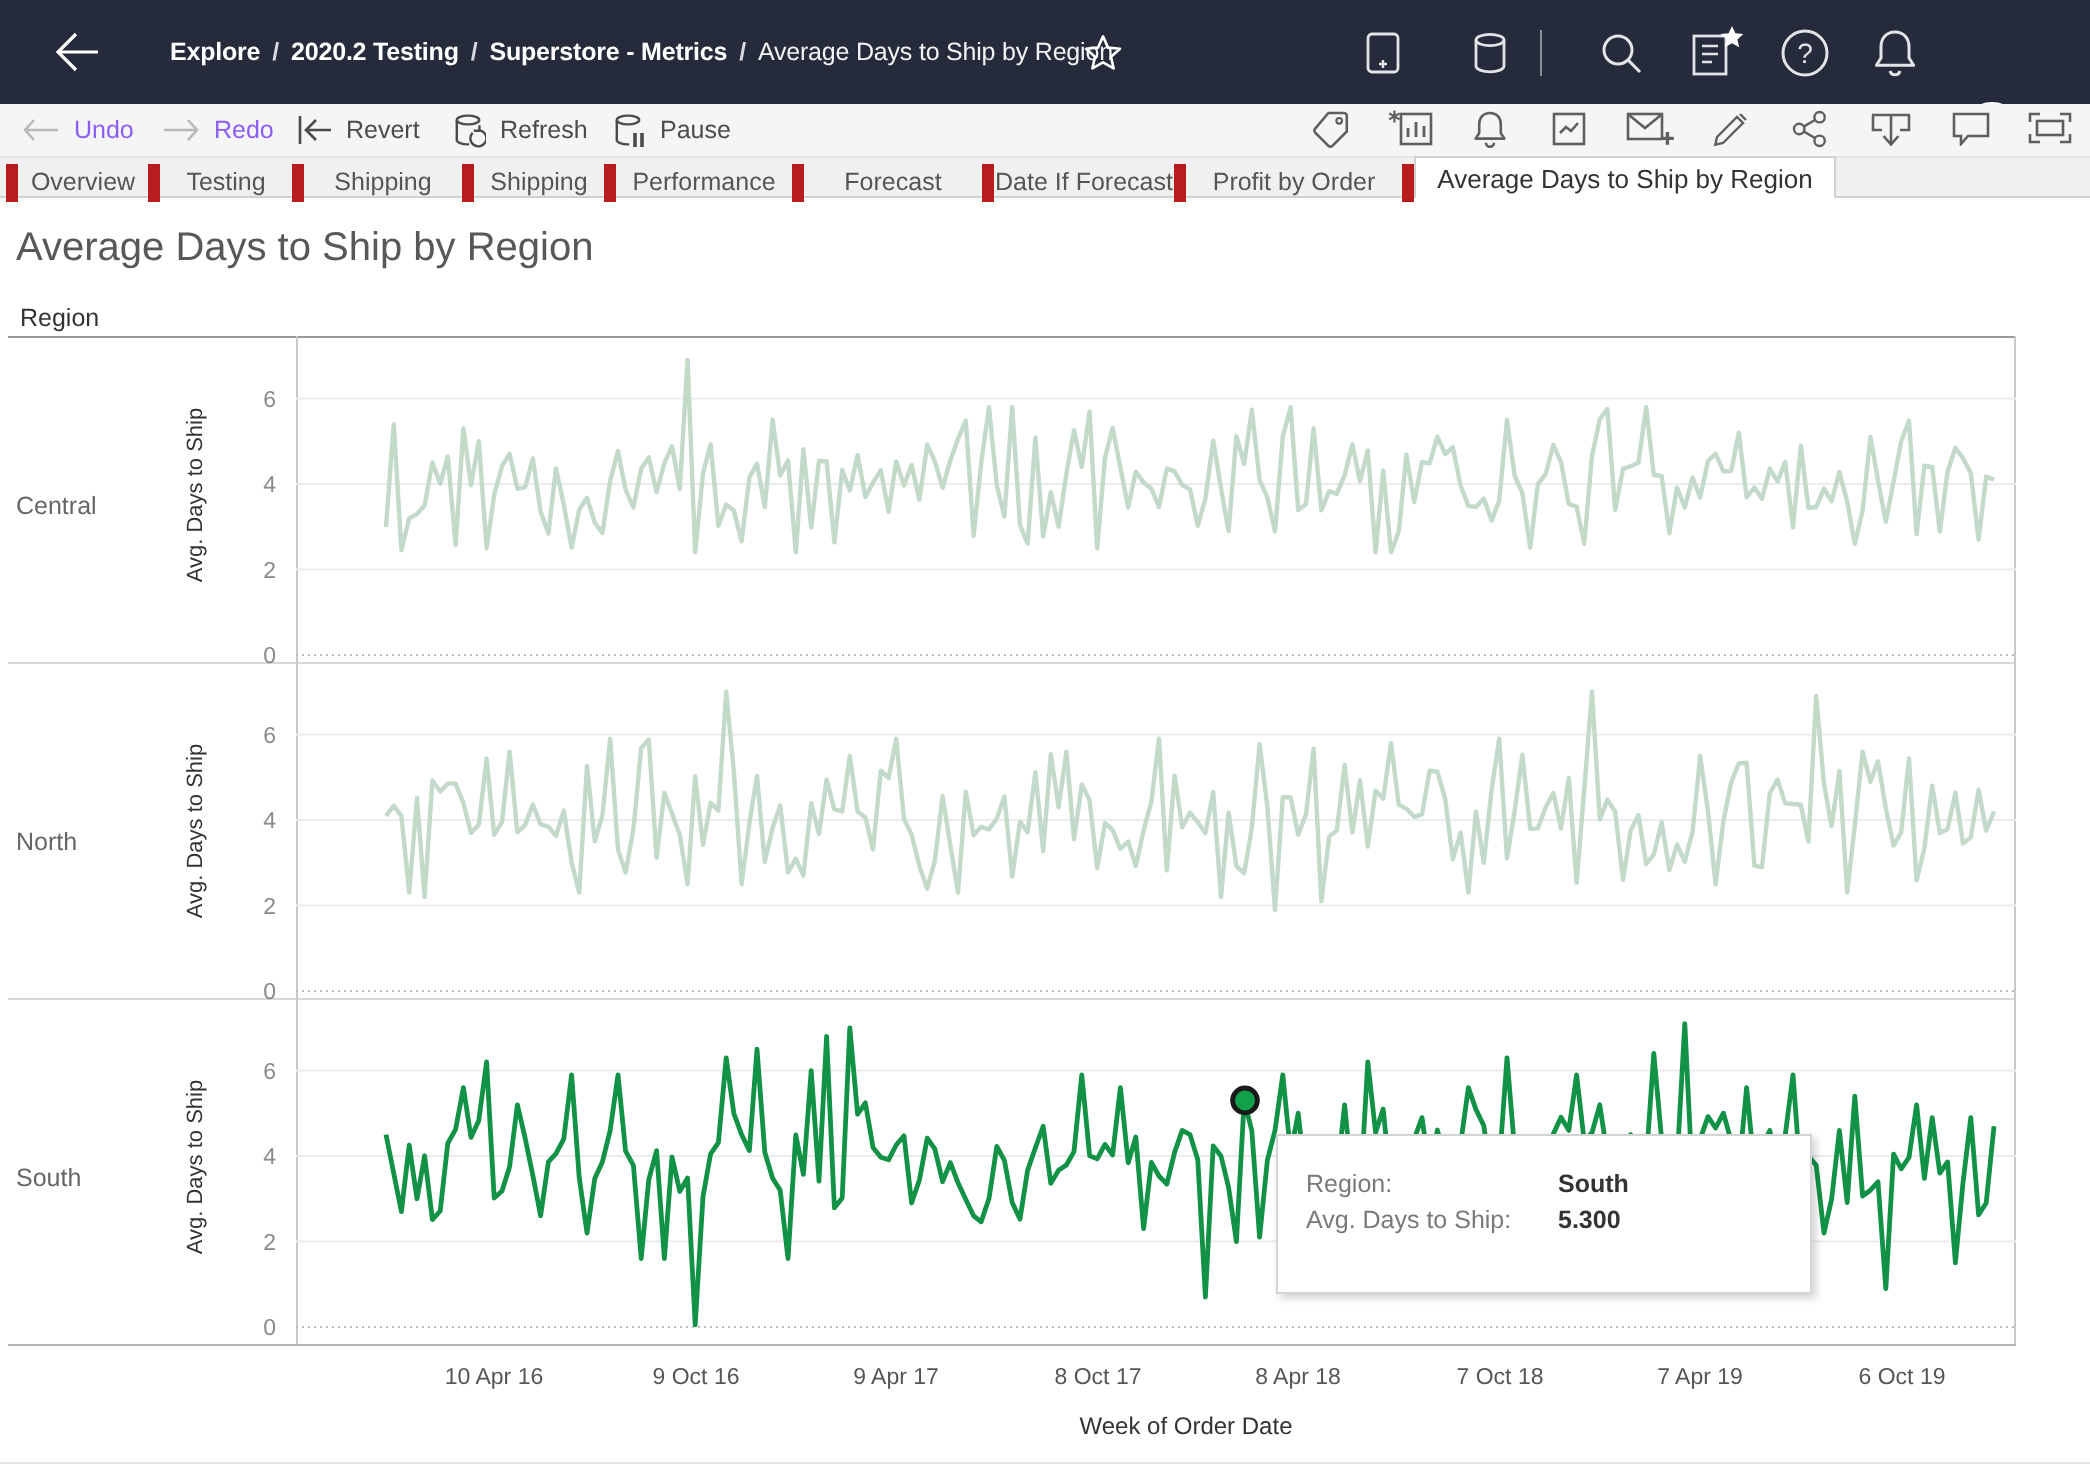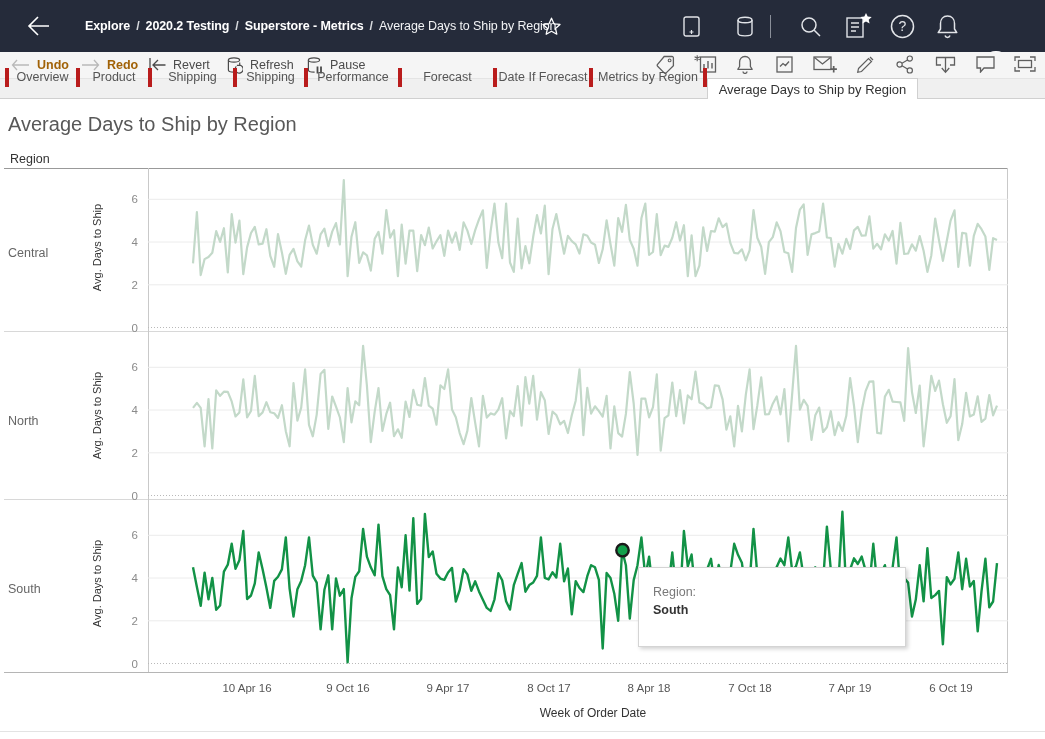--- a/index.html
+++ b/index.html
@@ -4,29 +4,29 @@
 html,body{width:1045px;height:739px;overflow:hidden;background:#fff;
  font-family:"Liberation Sans",sans-serif;}
 .abs{position:absolute;}
 .topbar{position:absolute;left:0;top:0;width:1045px;height:52px;background:#252b3a;color:#fff;}
 .crumb{position:absolute;top:19px;font-size:12.5px;color:#fff;white-space:nowrap;letter-spacing:-0.1px;padding-left:28px;}
 .crumb b{font-weight:bold;}
 .crumb .sep{color:#d7dade;padding:0 6px;font-weight:bold;}
 .crumb .last{font-weight:normal;color:#f2f3f5;}
 .toolbar{position:absolute;left:0;top:52px;width:1045px;height:26px;background:#f5f5f5;}
 .tbtn{position:absolute;top:0;height:26px;display:flex;align-items:center;font-size:12.5px;color:#4b4b4b;}
-.tbtn.dis{color:#a16207;font-weight:bold;}
+.tbtn.dis{color:#8b5cf6;}
 .tbtn svg{margin-right:7px;}
 .tabstrip{position:absolute;left:0;top:78px;width:1045px;height:21px;background:#f0f0f0;border-top:1px solid #e4e4e4;}
 .tabline{position:absolute;left:0;top:98px;width:1045px;height:1px;background:#d0d0d0;z-index:1;}
-.tab{position:absolute;top:68px;height:19px;line-height:19px;font-size:12.5px;color:#555;border-right:4px solid #b91c1c;text-align:center;white-space:nowrap;z-index:1;}
+.tab{position:absolute;top:82px;height:19px;line-height:19px;font-size:12.5px;color:#555;border-right:6px solid #b91c1c;text-align:center;white-space:nowrap;z-index:1;}
 .tab.active{top:78px;height:21px;line-height:21px;background:#fff;border:1px solid #d0d0d0;border-bottom:none;color:#333;font-size:13px;z-index:2;}
 .title{position:absolute;left:8px;top:113px;font-size:20px;color:#585858;}
 .tooltip{position:absolute;left:638px;top:567px;width:268px;height:80px;background:#fff;border:1px solid #d4d4d4;box-shadow:2px 2px 4px rgba(0,0,0,0.18);font-size:12.5px;padding:15px 0 0 14px;z-index:3;}
-.tooltip .row{display:flex;height:18px;line-height:18px;flex-direction:column;}
+.tooltip .row{display:flex;height:18px;line-height:18px;}
 .tooltip .lab{color:#797979;width:126px;}
 .tooltip .val{color:#333;font-weight:bold;}
 </style></head>
 <body>
 <div class="topbar">
  <svg class="abs" style="left:26px;top:15px;" width="24" height="22" viewBox="0 0 24 22">
   <path d="M12 2 L3 11 L12 20 M3 11 H23" stroke="#fff" stroke-width="1.6" fill="none"></path>
  </svg>
  <div class="crumb" style="left:57px;"><b>Explore</b><span class="sep">/</span><b>2020.2 Testing</b><span class="sep">/</span><b>Superstore - Metrics</b><span class="sep">/</span><span class="last">Average Days to Ship by Region</span></div>
  <svg class="abs" style="left:542px;top:17px;" width="19" height="18" viewBox="0 0 19 18">
@@ -123,27 +123,27 @@
     <path d="M1 1 H18 V12 H8 L4.5 16 V12 H1 Z" fill="none" stroke="#5f5f5f" stroke-width="1.3"></path>
   </svg>
 <svg class="abs" style="left:1014px;top:56px;" width="22" height="16" viewBox="0 0 22 16">
     <path d="M6 1 H1 V5 M16 1 H21 V5 M6 15 H1 V11 M16 15 H21 V11" fill="none" stroke="#5f5f5f" stroke-width="1.3"></path>
     <rect x="4.5" y="4.5" width="13" height="7" fill="none" stroke="#5f5f5f" stroke-width="1.3"></rect>
   </svg>
 <div class="tabstrip"></div>
 <div class="tabline"></div>
 <div class="tab" style="left:0;width:9px;"></div>
 <div class="tab" style="left:9px;width:71px;">Overview</div>
-<div class="tab" style="left:80px;width:72px;">Product</div>
+<div class="tab" style="left:80px;width:72px;">Testing</div>
 <div class="tab" style="left:152px;width:85px;">Shipping</div>
 <div class="tab" style="left:237px;width:71px;">Shipping</div>
 <div class="tab" style="left:308px;width:94px;">Performance</div>
 <div class="tab" style="left:402px;width:95px;">Forecast</div>
 <div class="tab" style="left:497px;width:96px;">Date If Forecast</div>
-<div class="tab" style="left:593px;width:114px;">Metrics by Region</div>
+<div class="tab" style="left:593px;width:114px;">Profit by Order</div>
 <div class="tab active" style="left:707px;width:211px;">Average Days to Ship by Region</div>
 
 <div class="title">Average Days to Ship by Region</div>
 
 <svg class="chartsvg abs" style="left:0;top:0;" width="1045" height="739" viewBox="0 0 1045 739">
  <text x="10" y="163" font-size="12.5" fill="#333">Region</text>
  <line x1="4" y1="168.5" x2="1008" y2="168.5" stroke="#999" stroke-width="1"></line>
  <line x1="4" y1="331.5" x2="1008" y2="331.5" stroke="#d8d8d8" stroke-width="1"></line>
  <line x1="4" y1="499.5" x2="1008" y2="499.5" stroke="#d8d8d8" stroke-width="1"></line>
  <line x1="148.5" y1="168" x2="148.5" y2="672" stroke="#c9c9c9" stroke-width="1"></line>
@@ -193,13 +193,17 @@
  <text x="951" y="692" font-size="11.5" fill="#565656" text-anchor="middle">6 Oct 19</text>
  <text x="593" y="717" font-size="12" fill="#333" text-anchor="middle">Week of Order Date</text>
  <line x1="0" y1="731.5" x2="1045" y2="731.5" stroke="#e3e3e3" stroke-width="1"></line>
 </svg>
 
 <div class="tooltip">
  <div class="row">
       <span class="lab">Region:</span>
       <span class="val">South</span>
     </div>
+ <div class="row">
+      <span class="lab">Avg. Days to Ship:</span>
+      <span class="val">5.300</span>
+    </div>
 </div>
 
 </body></html>

